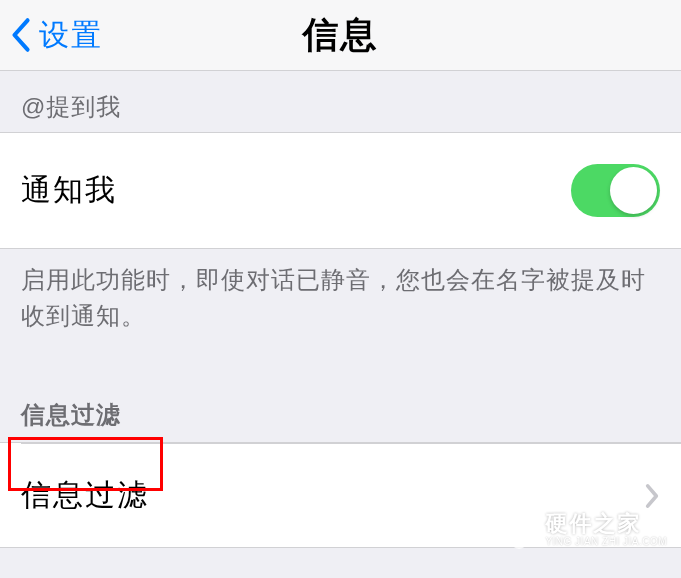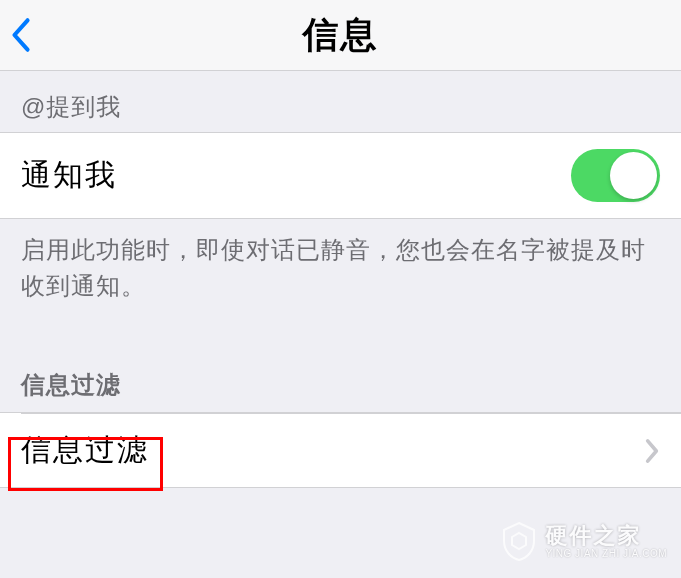--- a/index.html
+++ b/index.html
@@ -56,21 +56,21 @@
     }
     .section-header.small {
       padding: 52px 21px 11px 21px;
       font-weight: bold;
     }
     .row {
       background: #fff;
       display: flex;
       align-items: center;
       justify-content: space-between;
-      padding: 16px 21px;
+      padding: 31px 21px;
       border-top: 1px solid #d1d1d4;
       border-bottom: 1px solid #d1d1d4;
     }
     .row-label {
       font-size: 30px;
       color: #000;
       letter-spacing: 2px;
     }
     .toggle {
       width: 89px;
@@ -117,21 +117,21 @@
       background: transparent;
     }
     .highlight-box {
       position: absolute;
       border: 3px solid #ff0000;
       pointer-events: none;
     }
     .watermark {
       position: absolute;
       right: 14px;
-      bottom: 16px;
+      bottom: 28px;
       display: flex;
       align-items: center;
       opacity: 0.75;
     }
     .watermark-icon {
       width: 36px;
       height: 41px;
       margin-right: 8px;
     }
     .watermark-text {
@@ -154,20 +154,21 @@
     }
   </style>
 </head>
 <body>
 
 <div class="header">
   <div class="back-button">
     <svg class="back-chevron" viewBox="0 0 12 22" fill="none" stroke="#007aff" stroke-width="2.5" stroke-linecap="round" stroke-linejoin="round">
       <polyline points="10,2 2,11 10,20"></polyline>
     </svg>
+    <span class="back-label">设置</span>
   </div>
   <div class="title">信息</div>
 </div>
 
 <div class="section-header">@提到我</div>
 
 <div class="row">
   <span class="row-label">通知我</span>
   <div class="toggle">
     <div class="toggle-knob"></div>

